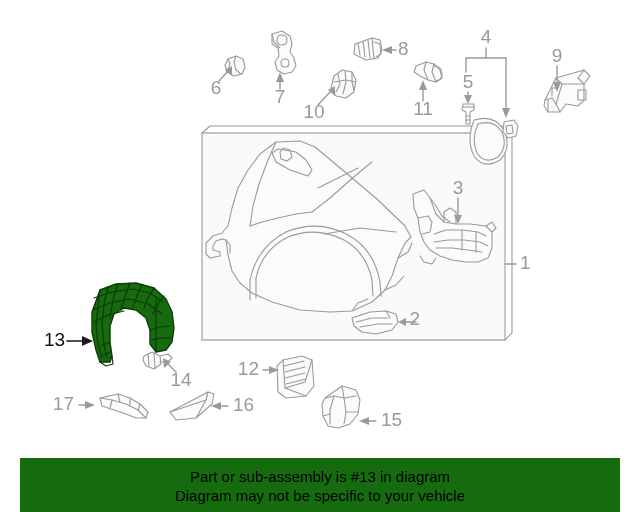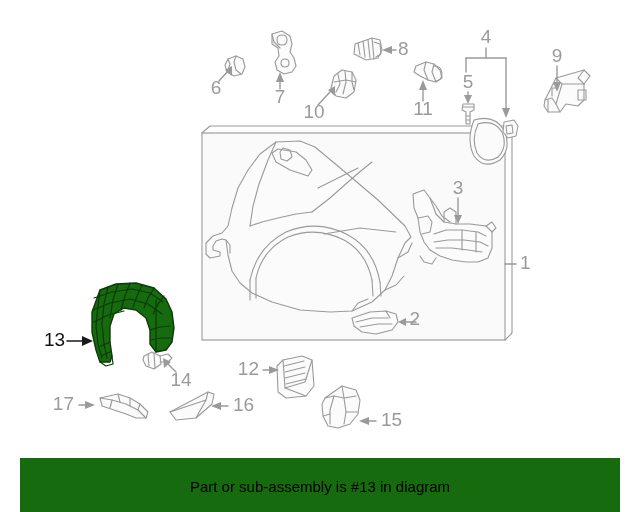--- a/index.html
+++ b/index.html
@@ -416,15 +416,16 @@
       <text class="label-num-active" x="44" y="341">13</text>
       <text class="label-num" x="181" y="381" text-anchor="middle">14</text>
       <text class="label-num" x="381" y="421">15</text>
       <text class="label-num" x="233" y="406">16</text>
       <text class="label-num" x="74" y="405" text-anchor="end">17</text>
     </g>
   </svg>
 
   <div id="notice-banner">
     <div class="banner-line">Part or sub-assembly is #13 in diagram</div>
+    <div class="banner-line">Diagram may not be specific to your vehicle</div>
   </div>
 
 </div>
 
 </body></html>

